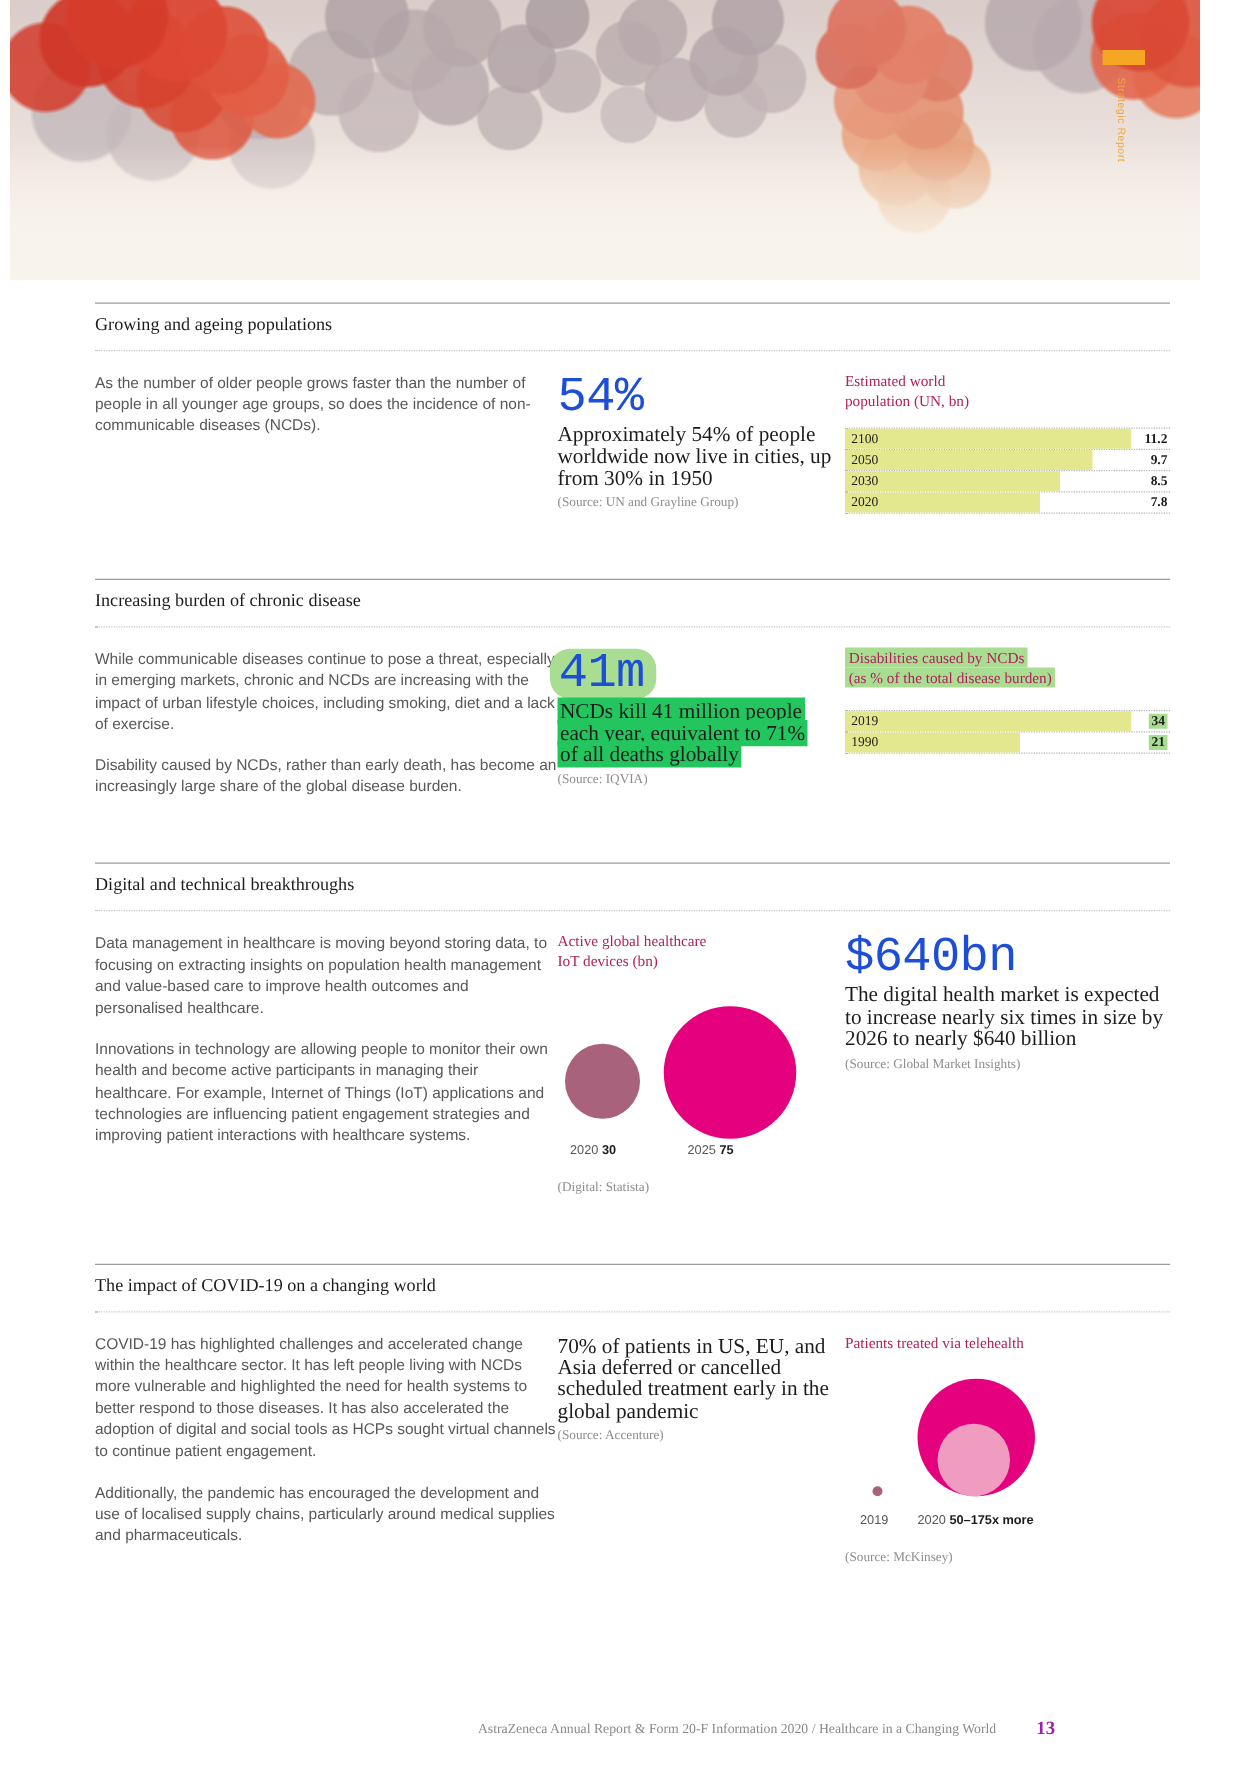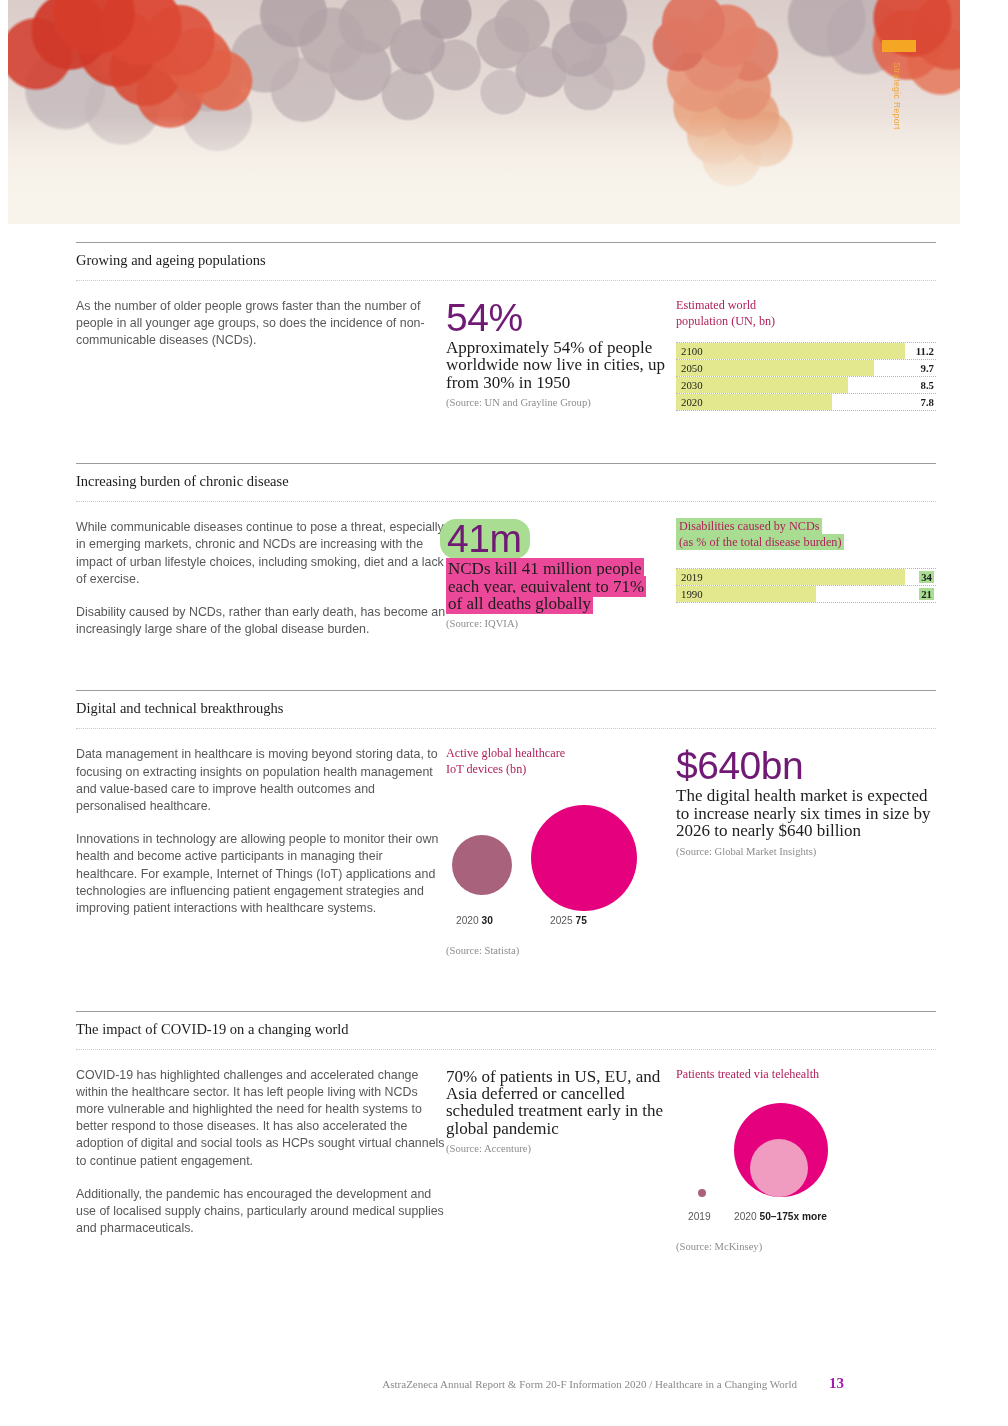--- a/index.html
+++ b/index.html
@@ -149,24 +149,24 @@
     font-family: "Liberation Sans", sans-serif;
     font-size: 12.4px;
     line-height: 17.2px;
     color: #58585a;
     margin-bottom: 16px;
   }
   .col-text p:last-child { margin-bottom: 0; }
 
   
   .stat-num {
-    font-family: Liberation Sans, sans-serif;
+    font-family: Liberation Mono, monospace;
     font-size: 39px;
     line-height: 40px;
-    color: #701a75;
+    color: #1d4ed8;
     font-weight: 400;
     letter-spacing: -.5px;
   }
   .stat-desc {
     font-family: "Liberation Serif", serif;
     font-size: 17px;
     line-height: 17.4px;
     color: #1c1c1c;
     margin-top: 1px;
   }
@@ -179,21 +179,21 @@
 
   
   .hl-pill {
     display: inline-block;
     background: #a8dd92;
     border-radius: 16px;
     padding: 0 9px 0 7px;
     margin-left: -6px;
   }
   .hl-line span {
-    background: #ec4899;
+    background: #22c55e;
     box-decoration-break: clone;
     -webkit-box-decoration-break: clone;
     padding: 1px 2px;
   }
 
   
   .chart-title {
     font-family: "Liberation Serif", serif;
     font-size: 12.2px;
     line-height: 15.6px;
@@ -413,21 +413,21 @@
           <div class="bubble-labels">
             <div class="bub-lab" style="left:10px;top:0;">
               <span>2020</span>
               <b>30</b>
             </div>
             <div class="bub-lab" style="left:104px;top:0;">
               <span>2025</span>
               <b>75</b>
             </div>
           </div>
-          <div class="chart-src">(Source: Statista)</div>
+          <div class="chart-src">(Digital: Statista)</div>
         </div>
 
         <div class="col-chart">
           <div class="stat-num">$640bn</div>
           <div class="stat-desc">The digital health market is expected to increase nearly six times in size by 2026 to nearly $640 billion</div>
           <div class="stat-src">(Source: Global Market Insights)</div>
         </div>
       </div>
     </div>
 

